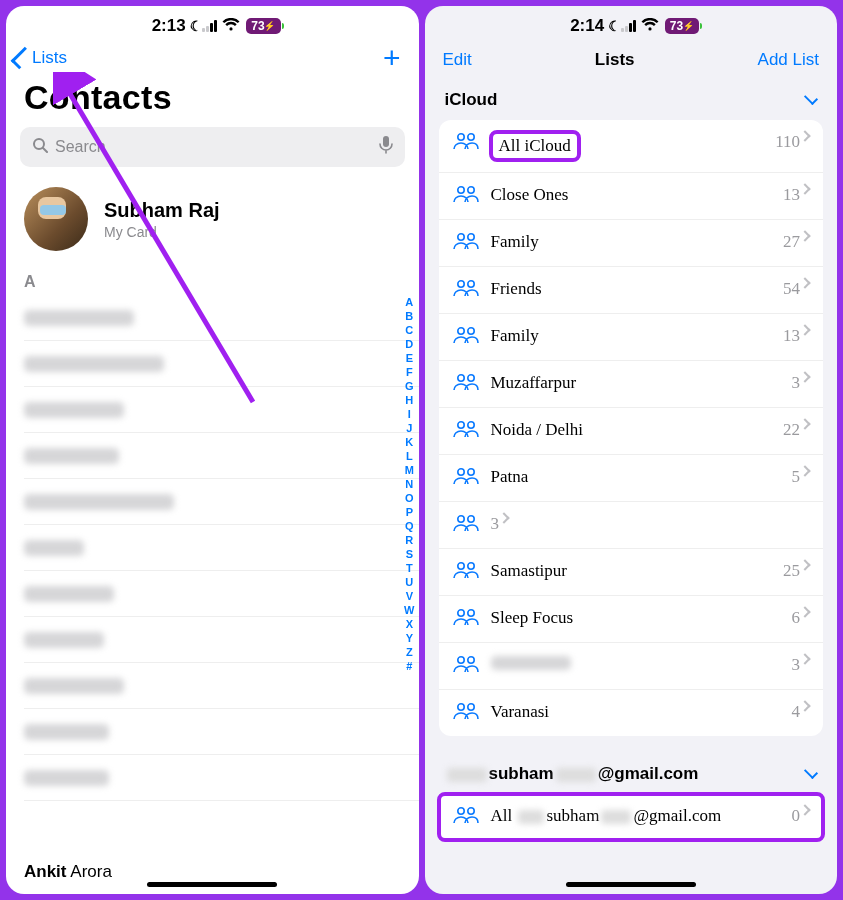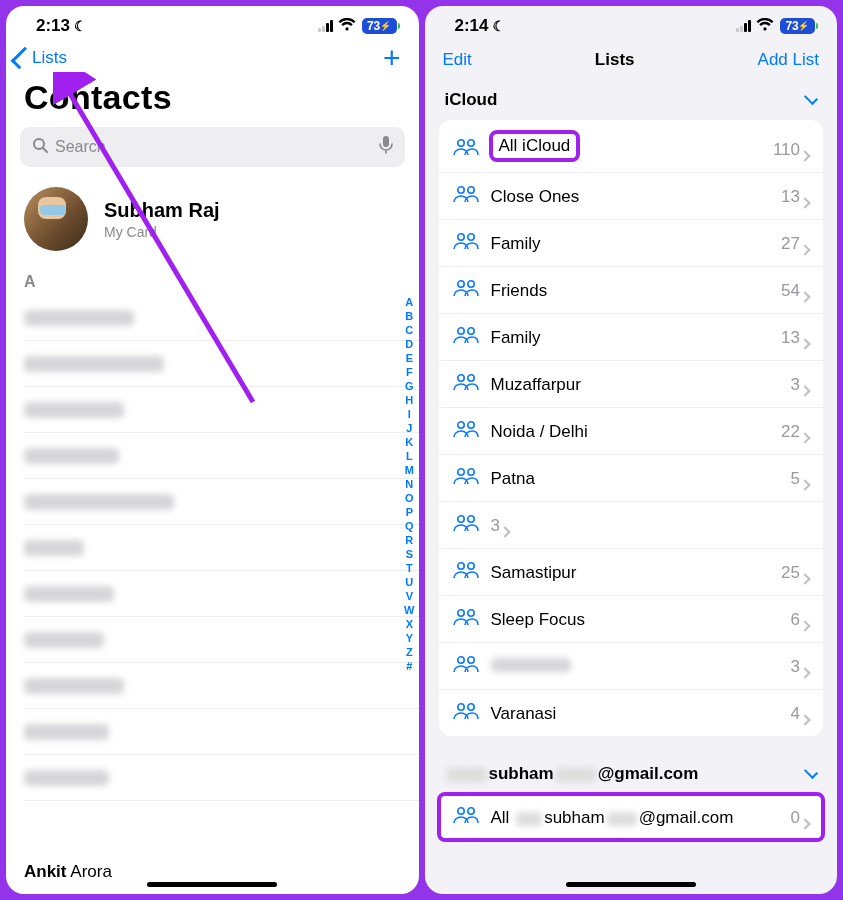--- a/index.html
+++ b/index.html
@@ -18,33 +18,33 @@
     background: #fff;
     border-radius: 18px;
     overflow: hidden;
     position: relative;
     display: flex;
     flex-direction: column;
   }
   .phone.right { background: #f2f2f7; }
   .statusbar {
     display: flex;
-    justify-content: space-between;
+    justify-content: center;
     align-items: center;
     padding: 10px 22px 4px 30px;
     font-size: 17px;
     font-weight: 600;
     color: #000;
   }
   .statusbar .right-icons { display: flex; align-items: center; gap: 6px; }
   .moon { font-size: 14px; margin-left: 4px; }
   .battery {
     display: inline-flex;
     align-items: center;
-    background: #1d4ed8;
+    background: #701a75;
     color: #fff;
     border-radius: 5px;
     padding: 1px 5px;
     font-size: 12px;
     font-weight: 700;
     position: relative;
   }
   .battery::after {
     content: "";
     position: absolute;
@@ -177,24 +177,25 @@
     margin-top: -4px;
   }
   .list-group {
     background: #fff;
     margin: 0 14px;
     border-radius: 12px;
     overflow: hidden;
   }
   .list-row {
     display: flex;
-    align-items: flex-end;
+    align-items: flex-start;
     padding: 12px 14px;
     border-bottom: 1px solid #eee;
     position: relative;
+    font-family: Liberation Serif, serif;
   }
   .list-row:last-child { border-bottom: none; }
   .group-icon {
     color: #0a7aff;
     margin-right: 12px;
     flex-shrink: 0;
   }
   .row-label { font-size: 17px; flex: 1; }
   .row-count { color: #9a9a9e; font-size: 17px; margin-right: 1px; }
   .chev-right {

